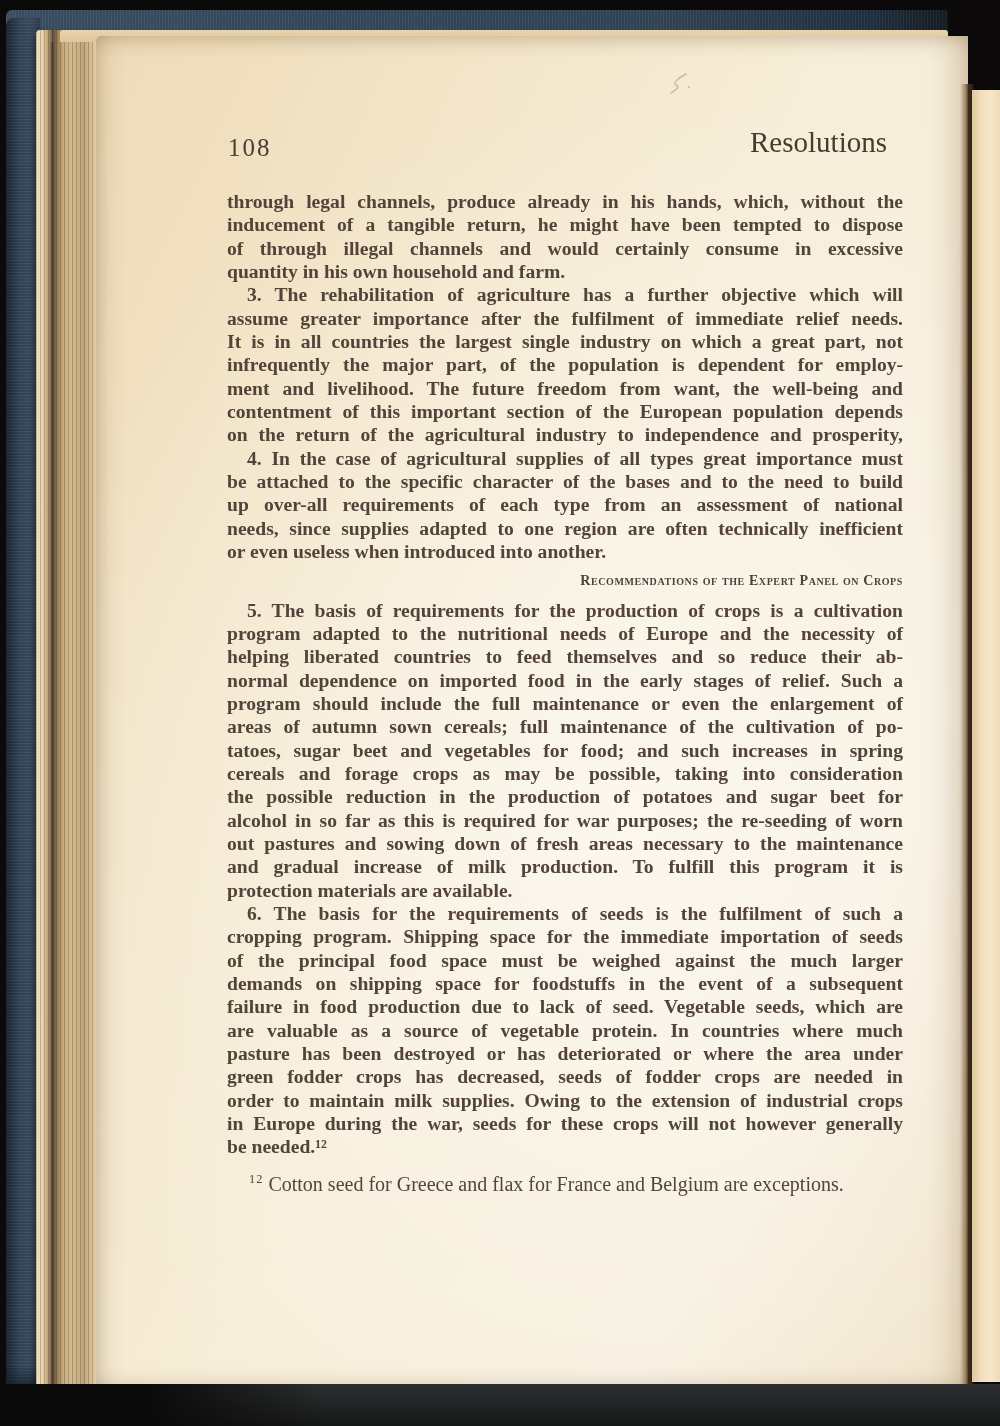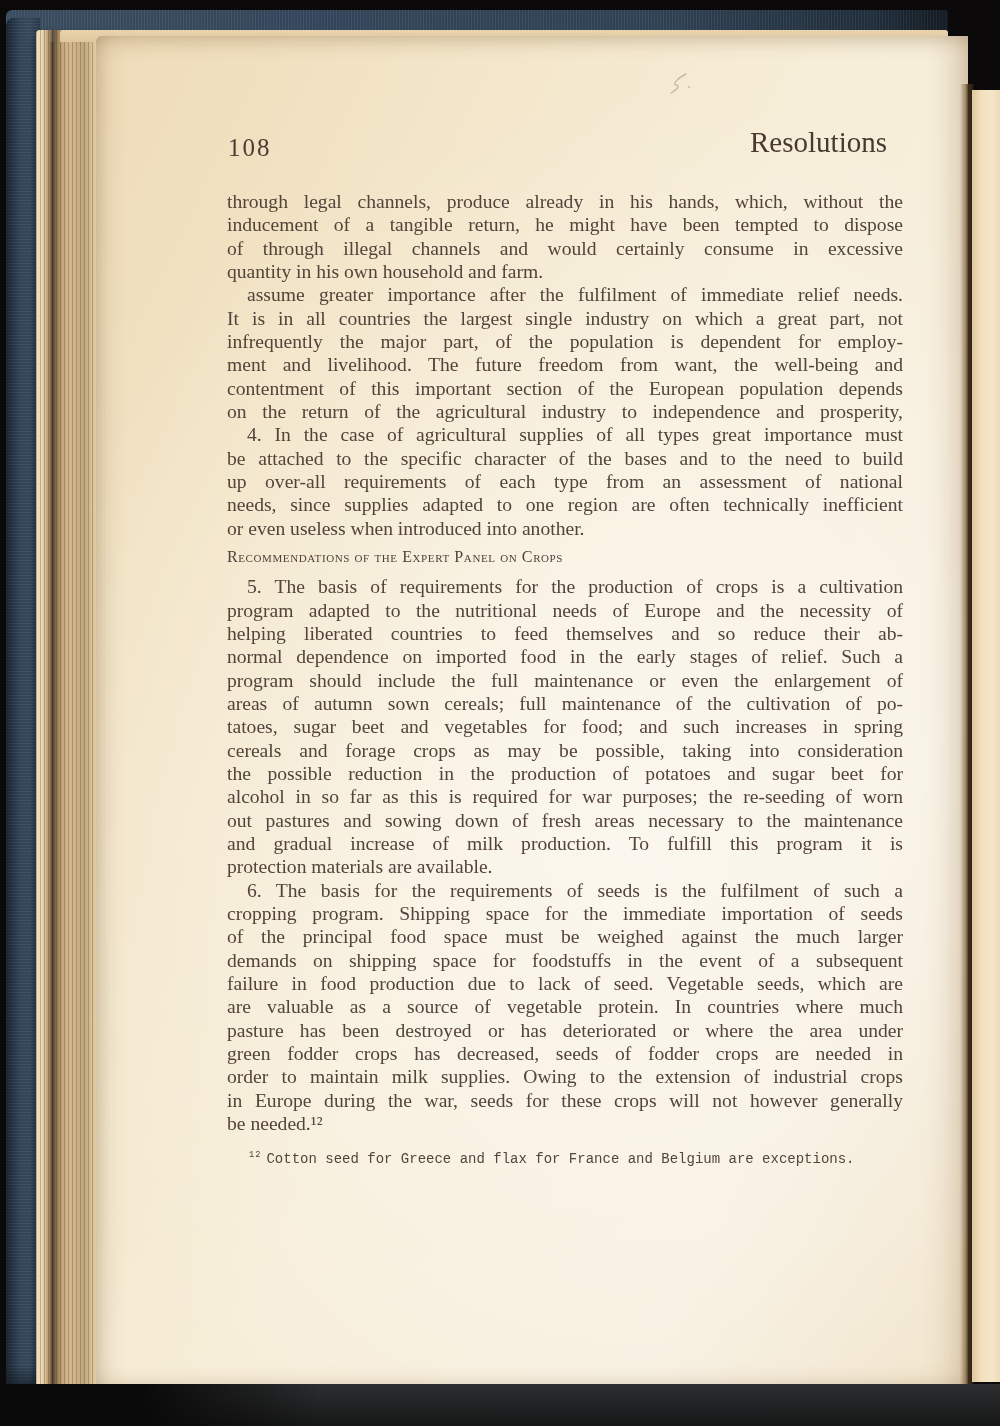--- a/index.html
+++ b/index.html
@@ -94,44 +94,44 @@
   .page-header{position:relative;height:52px;}
   .folio{
     position:absolute;left:1px;top:8px;
     font-size:25px;letter-spacing:2px;color:#4c3c33;
   }
   .running-head{
     position:absolute;left:0;right:16px;top:0;text-align:right;
     font-size:29px;color:#483a30;
   }
 
-  .body-text{margin-top:12px;}
+  .body-text{margin-top:12px;font-weight:bold;}
   .para{margin:0;}
   .pline{
     font-size:19.6px;line-height:23.35px;
     white-space:nowrap;
     text-align:justify;text-align-last:justify;
     color:#53433a;
   }
   .pline.last{text-align-last:left;}
   .para.indent .pline:first-child{padding-left:20px;}
 
   .section-heading{
-    text-align:left;
+    text-align:right;
     font-variant:small-caps;
-    font-size:16px;line-height:22px;
+    font-size:14px;line-height:22px;
     letter-spacing:.6px;
     margin:6px 0 7px 0;
     color:#50403a;
     white-space:nowrap;
   }
 
   .footnote{
     margin-top:9px;padding-left:22px;
-    font-size:14px;line-height:22px;color:#54443b;font-family:Liberation Mono, monospace;
+    font-size:20px;line-height:22px;color:#54443b;
   }
   .footnote sup{font-size:62%;vertical-align:super;margin-right:5px;letter-spacing:1px;}
 </style>
 </head>
 <body>
 
 <div class="scene">
 
   <div class="cover-top"></div>
   <div class="cover-left"></div>
@@ -151,20 +151,21 @@
       </div>
 
       <div class="body-text">
           <div class="para">
             <div class="pline">through legal channels, produce already in his hands, which, without the</div>
             <div class="pline">inducement of a tangible return, he might have been tempted to dispose</div>
             <div class="pline">of through illegal channels and would certainly consume in excessive</div>
             <div class="pline last">quantity in his own household and farm.</div>
           </div>
           <div class="para indent">
+            <div class="pline">3. The rehabilitation of agriculture has a further objective which will</div>
             <div class="pline">assume greater importance after the fulfilment of immediate relief needs.</div>
             <div class="pline">It is in all countries the largest single industry on which a great part, not</div>
             <div class="pline">infrequently the major part, of the population is dependent for employ-</div>
             <div class="pline">ment and livelihood. The future freedom from want, the well-being and</div>
             <div class="pline">contentment of this important section of the European population depends</div>
             <div class="pline">on the return of the agricultural industry to independence and prosperity,</div>
           </div>
           <div class="para indent">
             <div class="pline">4. In the case of agricultural supplies of all types great importance must</div>
             <div class="pline">be attached to the specific character of the bases and to the need to build</div>

